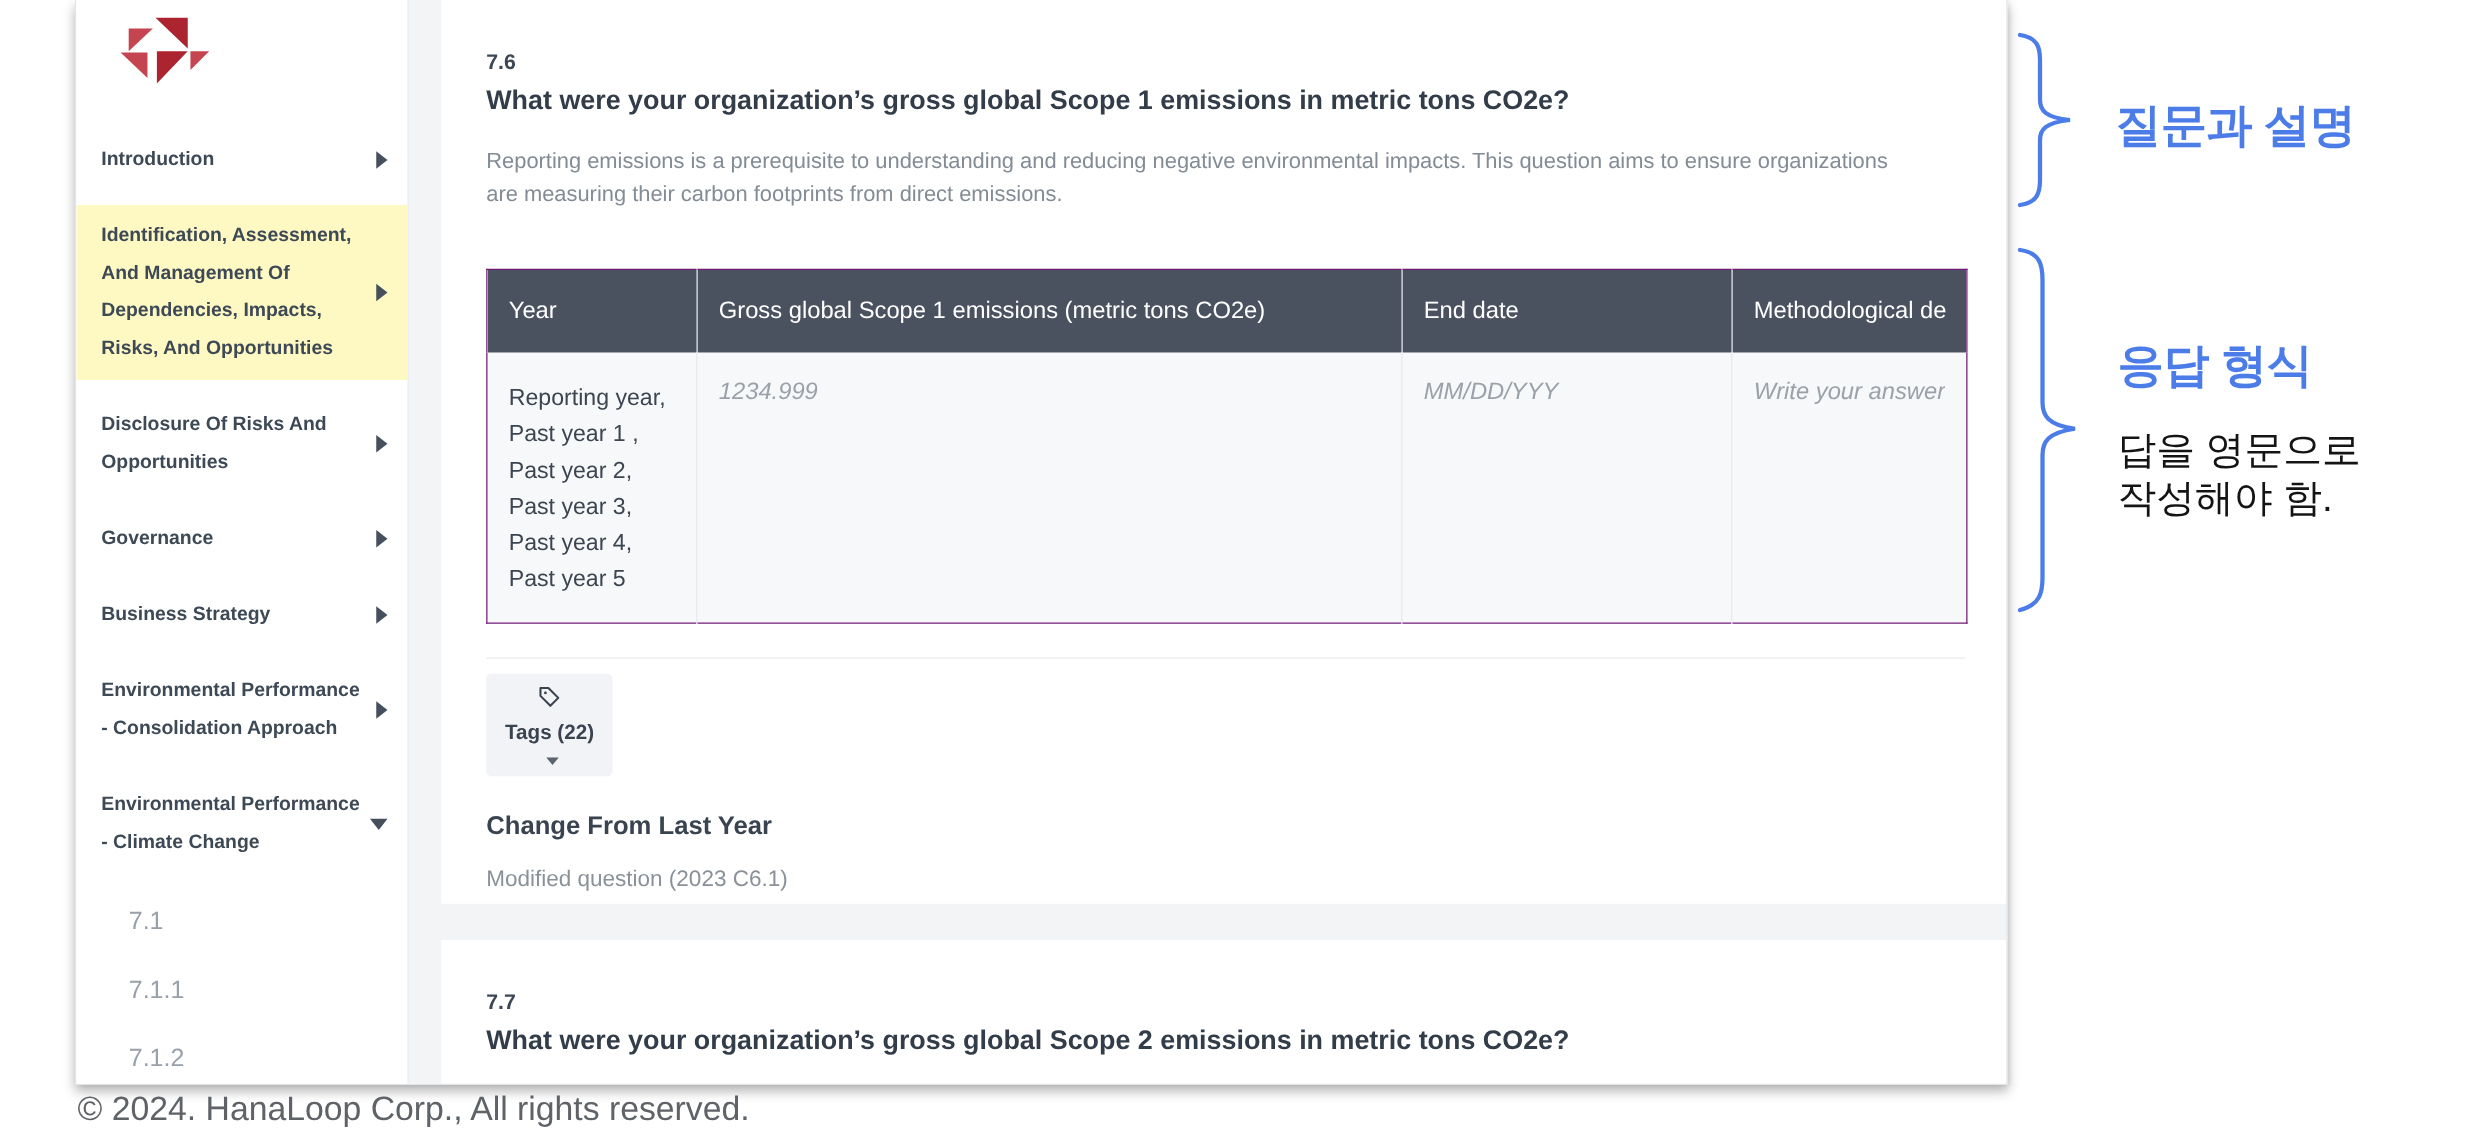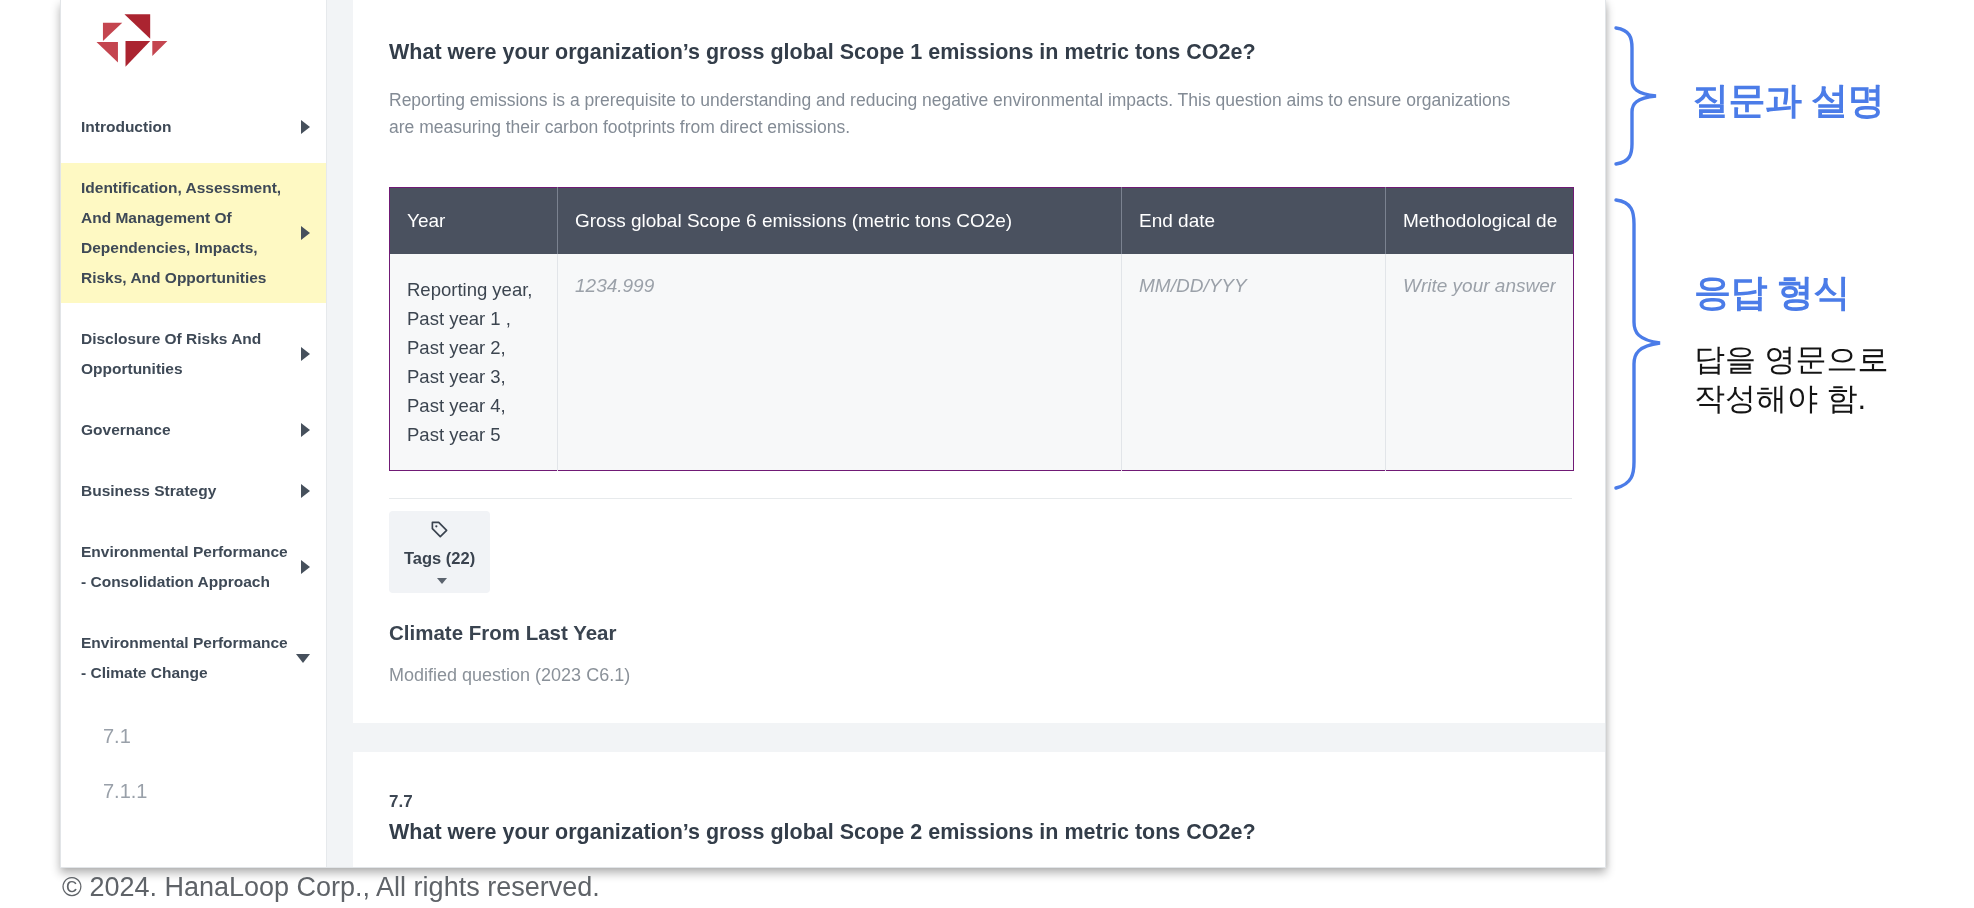--- a/index.html
+++ b/index.html
@@ -120,40 +120,42 @@
       <div class="nav-item">
         <span class="lbl">Environmental Performance - Consolidation Approach</span>
         <span class="tri-right"></span>
       </div>
       <div class="nav-item">
         <span class="lbl">Environmental Performance - Climate Change</span>
         <span class="tri-down"></span>
       </div>
       <div class="sub-item">7.1</div>
       <div class="sub-item">7.1.1</div>
+      <div class="sub-item">7.1.2</div>
     </div>
   </div>
 
   <div class="content">
 
     <div class="card card-76">
+      <div class="q-number">7.6</div>
       <div class="q-title">What were your organization’s gross global Scope 1 emissions in metric tons CO2e?</div>
       <div class="q-desc">Reporting emissions is a prerequisite to understanding and reducing negative environmental impacts. This question aims to ensure organizations are measuring their carbon footprints from direct emissions.</div>
 
       <table class="answers">
         <colgroup>
             <col class="c1">
             <col class="c2">
             <col class="c3">
             <col class="c4">
           </colgroup>
         <thead>
           <tr>
             <th class="hcell">Year</th>
-            <th class="hcell">Gross global Scope 6 emissions (metric tons CO2e)</th>
+            <th class="hcell">Gross global Scope 1 emissions (metric tons CO2e)</th>
             <th class="hcell">End date</th>
             <th class="hcell">Methodological de</th>
           </tr>
         </thead>
         <tbody>
           <tr>
             <td class="bcell">
               <div class="year-list">Reporting year,
 Past year 1 ,
 Past year 2,
@@ -178,21 +180,21 @@
 
       <button class="tags-btn">
         <svg width="19" height="19" viewBox="0 0 24 24" fill="none" stroke="#3a434f" stroke-width="2.1">
           <path d="M3 3 h8 l10 10 -8 8 L3 11 Z" stroke-linejoin="round"></path>
           <circle cx="8" cy="8" r="1.4" fill="#3a434f" stroke="none"></circle>
         </svg>
         <span>Tags (22)</span>
         <span class="caret-down"></span>
       </button>
 
-      <div class="change-title">Climate From Last Year</div>
+      <div class="change-title">Change From Last Year</div>
       <div class="modified">Modified question (2023 C6.1)</div>
     </div>
 
     <div class="band-gap"></div>
 
     <div class="card card-77">
       <div class="q-number">7.7</div>
       <div class="q-title">What were your organization’s gross global Scope 2 emissions in metric tons CO2e?</div>
     </div>
 

